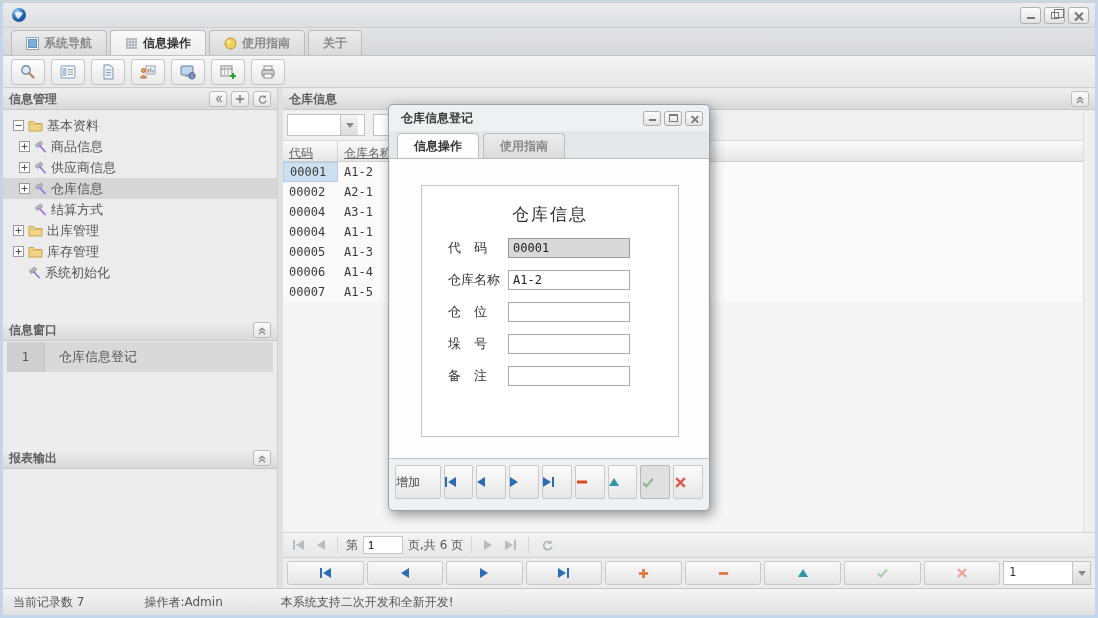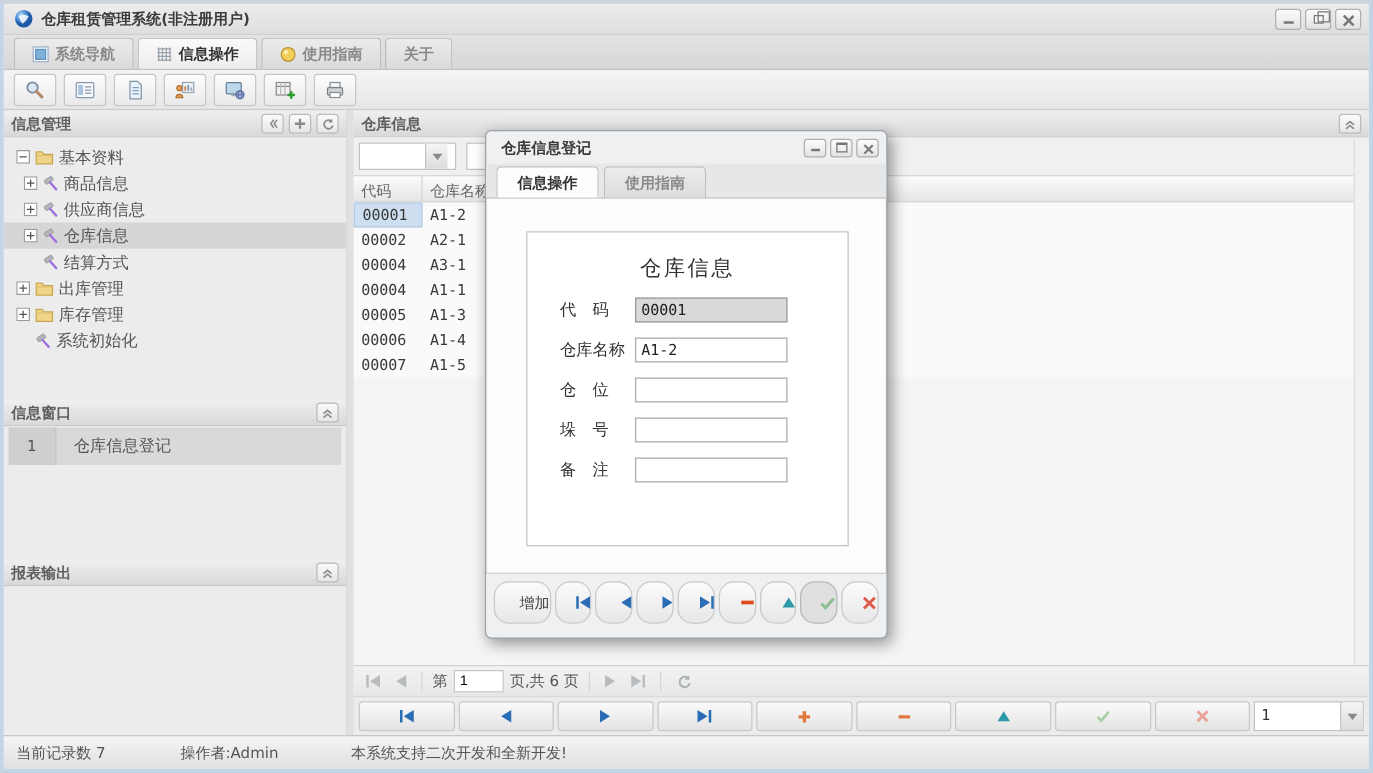--- a/index.html
+++ b/index.html
@@ -74,21 +74,21 @@
   .filter-row{height:30px;flex:0 0 auto;display:flex;align-items:center;gap:8px;padding:0 0 0 4px;background:#f0f0f0;}
   .combo{display:flex;height:22px;border:1px solid #c2c2c2;background:#fff;}
   .combo .val{padding:3px 4px 0 5px;min-width:52px;font-family:"DejaVu Sans Mono",monospace;color:#333;}
   .combo .drop{width:18px;border-left:1px solid #c2c2c2;background:linear-gradient(#f5f5f5,#dcdcdc);
     display:flex;align-items:center;justify-content:center;cursor:pointer;}
   .darr{width:0;height:0;border-left:4px solid transparent;border-right:4px solid transparent;border-top:5px solid #8a8a8a;}
   .filter-input{width:90px;height:22px;border:1px solid #c2c2c2;background:#fff;font-family:"DejaVu Sans Mono",monospace;padding:0 4px;}
 
   .grid-head{height:22px;flex:0 0 auto;display:flex;background:linear-gradient(#fbfbfb,#e6e6e6);
     border-top:1px solid #d8d8d8;border-bottom:1px solid #cfcfcf;color:#666;}
-  .gh-cell{padding:4px 0 0 6px;border-right:1px solid #d4d4d4;}
+  .gh-cell{padding:4px 0 0 6px;border-right:1px solid #d4d4d4;text-decoration:underline;}
   .gh-fill{flex:1;}
   .col-code{width:55px;flex:0 0 auto;}
   .col-name{width:58px;flex:0 0 auto;}
   .grid-body{flex:0 0 auto;background:#fafafa;}
   .grow{height:20px;display:flex;align-items:center;font-family:"DejaVu Sans Mono",monospace;color:#3a3a3a;cursor:pointer;}
   .gcell{padding-left:6px;height:100%;display:flex;align-items:center;}
   .gcell.sel{background:#cfdff2;border:1px solid #b7cbe6;}
   .grid-fill{flex:1;background:#f5f5f5;}
   .grid-gutter{position:absolute;right:0;top:23px;bottom:56px;width:12px;background:#f0f0f0;border-left:1px solid #dedede;}
 
@@ -138,22 +138,22 @@
   .dlg-content{flex:1;background:#fdfdfd;margin:0 1px;position:relative;}
   .fieldset{position:absolute;left:31px;right:29px;top:26px;height:252px;border:1px solid #c3c3c3;background:#fff;}
   .fheading{text-align:center;font-size:17px;color:#333;margin-top:17px;letter-spacing:2px;}
   .frow{display:flex;align-items:center;margin:12px 0 0 26px;height:20px;}
   .frow .flabel{width:60px;font-size:13px;color:#333;flex:0 0 auto;}
   .frow input{width:122px;height:20px;border:1px solid #aaa;background:#fff;
     font-family:"DejaVu Sans Mono",monospace;font-size:12px;padding:0 4px;color:#222;}
   .frow input[readonly]{background:#d9d9d9;border-color:#999;}
   .dlg-toolbar{height:47px;flex:0 0 auto;display:flex;align-items:center;gap:3px;padding:0 6px;
     background:#eef0f1;border-top:1px solid #c8c8c8;margin-bottom:5px;}
-  .dtb{height:34px;border:1px solid #c9c9c9;border-radius:12px;background:linear-gradient(#fbfbfb,#e7e7e7);
-    display:flex;align-items:center;justify-content:flex-end;cursor:pointer;}
+  .dtb{height:34px;border:1px solid #c9c9c9;border-radius:2px;background:linear-gradient(#fbfbfb,#e7e7e7);
+    display:flex;align-items:center;justify-content:flex-start;cursor:pointer;}
   .dtb.txt{width:46px;color:#444;}
   .dtb.sq{width:30px;}
   .dtb.pressed{background:#e0e0e0;border-color:#b8b8b8;}
 
   svg{display:block;}
 </style>
 </head>
 <body>
 
 <div class="app">
@@ -163,21 +163,20 @@
       <defs>
           <radialGradient id="gb" cx="35%" cy="30%">
             <stop offset="0%" stop-color="#bfe0f8"></stop>
             <stop offset="60%" stop-color="#4a90d8"></stop>
             <stop offset="100%" stop-color="#1d5aa8"></stop>
           </radialGradient>
         </defs>
       <circle cx="8" cy="8" r="7" fill="url(#gb)"></circle>
       <path d="M4 6 q4 -2 8 0 q-3 5 -5 6 q-2 -2 -3 -6z" fill="#ffffff" opacity="0.85"></path>
     </svg>
-    <span class="title">仓库租赁管理系统(非注册用户)</span>
     <div class="win-controls">
       <div class="wbtn">
           <span class="glyph-min"></span>
         </div>
       <div class="wbtn">
           <span class="glyph-restore"></span>
         </div>
       <div class="wbtn">
           <span class="glyph-x"></span>
         </div>

